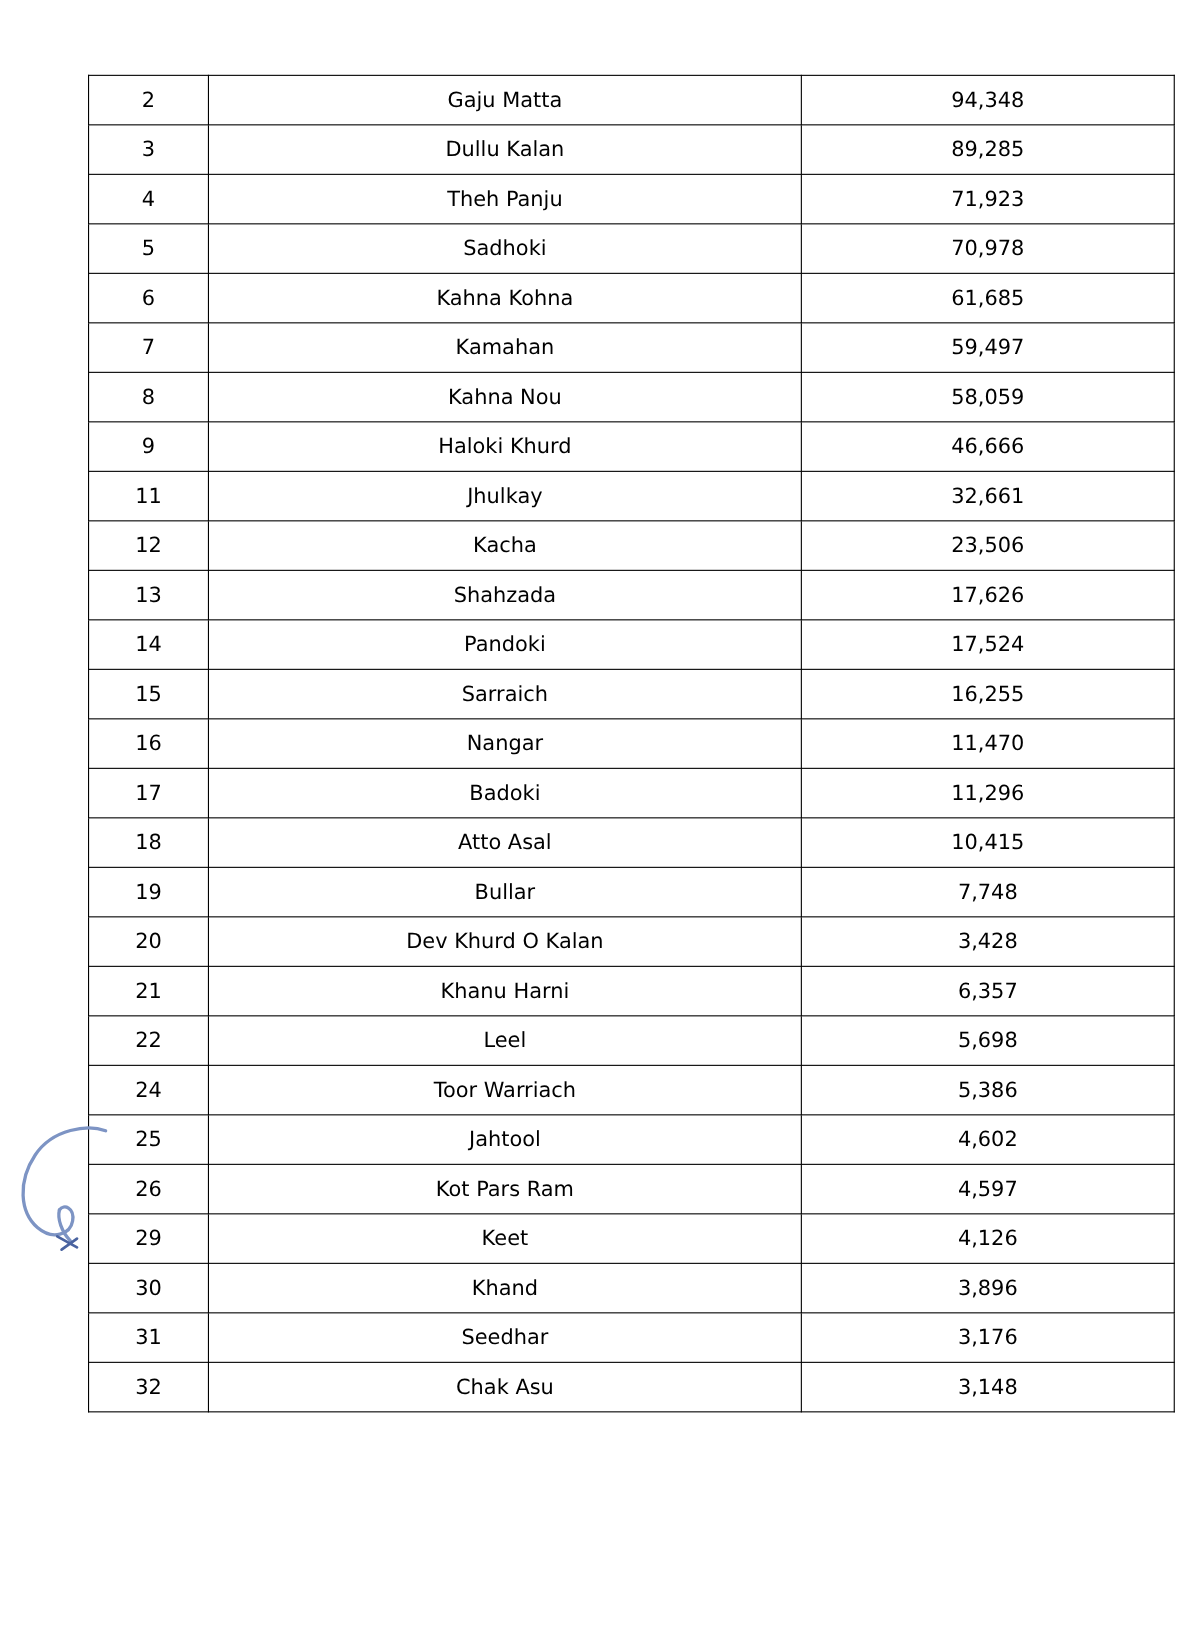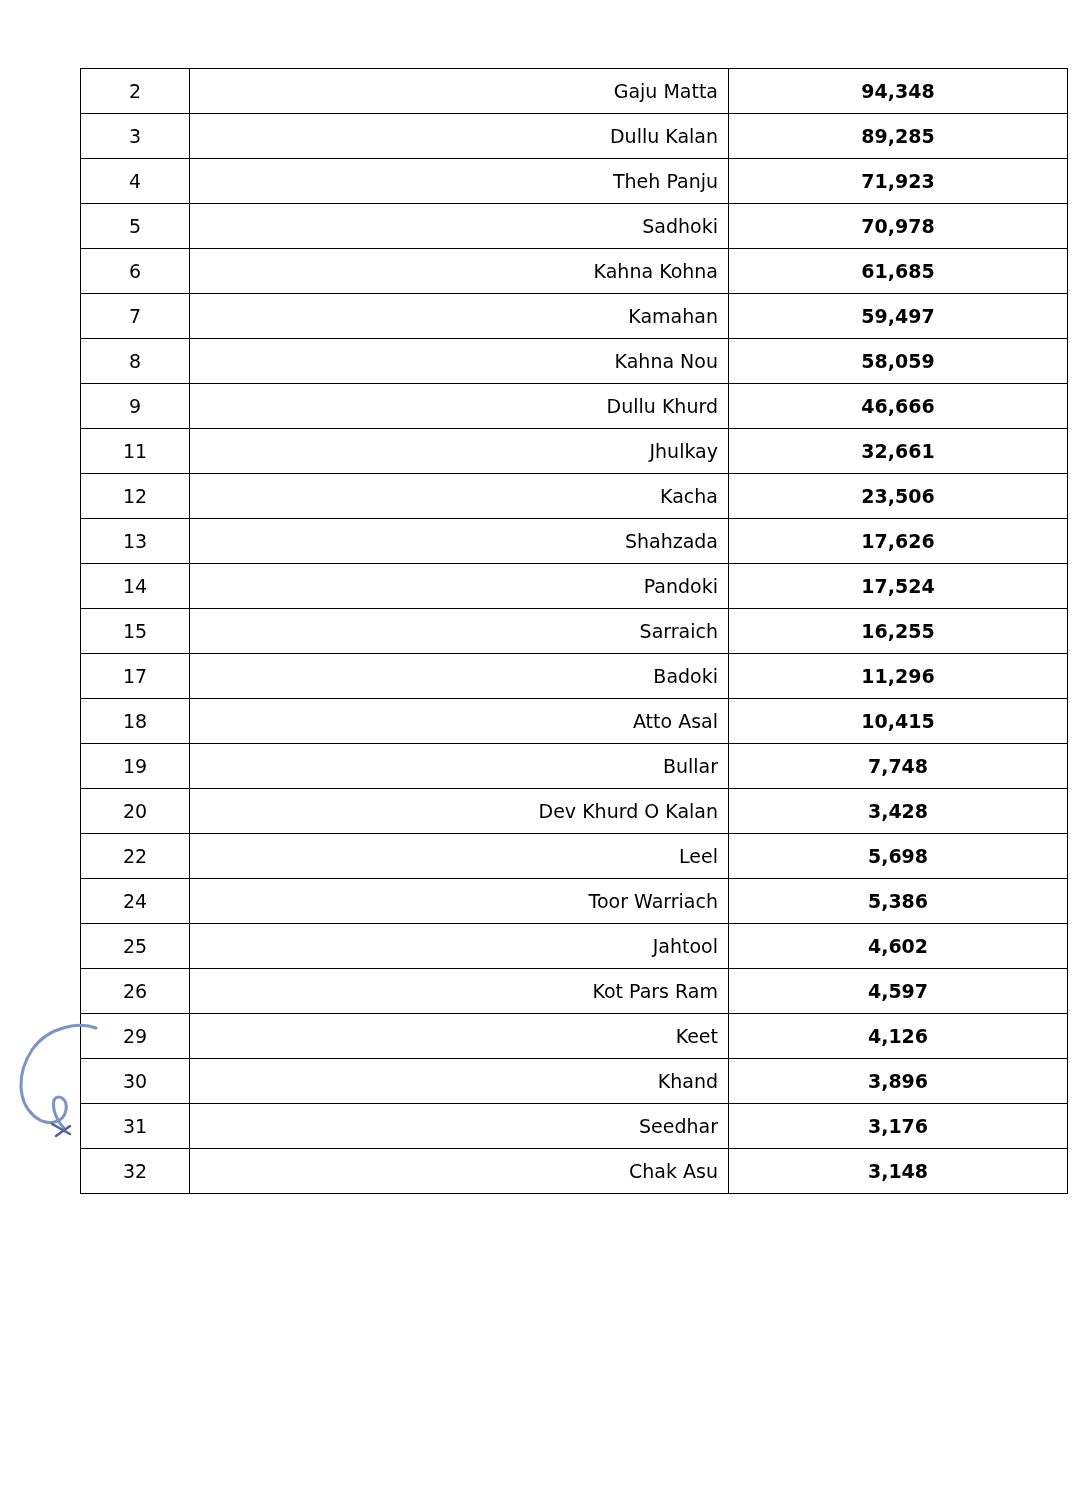--- a/index.html
+++ b/index.html
@@ -46,27 +46,26 @@
     vertical-align: middle;
     font-family: "DejaVu Sans", sans-serif;
   }
 
   td.col-rank {
     width: 88px;
     text-align: center;
   }
   td.col-name {
     width: 518px;
-    text-align: right;
+    text-align: center;
     padding-left: 18px;
   }
   td.col-value {
     width: 318px;
     text-align: center;
-    font-weight: bold;
   }
 
   
   .pen-mark {
     position: absolute;
     left: 8px;
     top: 1016px;
     width: 110px;
     height: 130px;
     pointer-events: none;
@@ -110,21 +109,21 @@
             <td class="col-name">Kamahan</td>
             <td class="col-value">59,497</td>
           </tr>
           <tr>
             <td class="col-rank">8</td>
             <td class="col-name">Kahna Nou</td>
             <td class="col-value">58,059</td>
           </tr>
           <tr>
             <td class="col-rank">9</td>
-            <td class="col-name">Dullu Khurd</td>
+            <td class="col-name">Haloki Khurd</td>
             <td class="col-value">46,666</td>
           </tr>
           <tr>
             <td class="col-rank">11</td>
             <td class="col-name">Jhulkay</td>
             <td class="col-value">32,661</td>
           </tr>
           <tr>
             <td class="col-rank">12</td>
             <td class="col-name">Kacha</td>
@@ -139,38 +138,48 @@
             <td class="col-rank">14</td>
             <td class="col-name">Pandoki</td>
             <td class="col-value">17,524</td>
           </tr>
           <tr>
             <td class="col-rank">15</td>
             <td class="col-name">Sarraich</td>
             <td class="col-value">16,255</td>
           </tr>
           <tr>
+            <td class="col-rank">16</td>
+            <td class="col-name">Nangar</td>
+            <td class="col-value">11,470</td>
+          </tr>
+          <tr>
             <td class="col-rank">17</td>
             <td class="col-name">Badoki</td>
             <td class="col-value">11,296</td>
           </tr>
           <tr>
             <td class="col-rank">18</td>
             <td class="col-name">Atto Asal</td>
             <td class="col-value">10,415</td>
           </tr>
           <tr>
             <td class="col-rank">19</td>
             <td class="col-name">Bullar</td>
             <td class="col-value">7,748</td>
           </tr>
           <tr>
             <td class="col-rank">20</td>
             <td class="col-name">Dev Khurd O Kalan</td>
             <td class="col-value">3,428</td>
+          </tr>
+          <tr>
+            <td class="col-rank">21</td>
+            <td class="col-name">Khanu Harni</td>
+            <td class="col-value">6,357</td>
           </tr>
           <tr>
             <td class="col-rank">22</td>
             <td class="col-name">Leel</td>
             <td class="col-value">5,698</td>
           </tr>
           <tr>
             <td class="col-rank">24</td>
             <td class="col-name">Toor Warriach</td>
             <td class="col-value">5,386</td>

